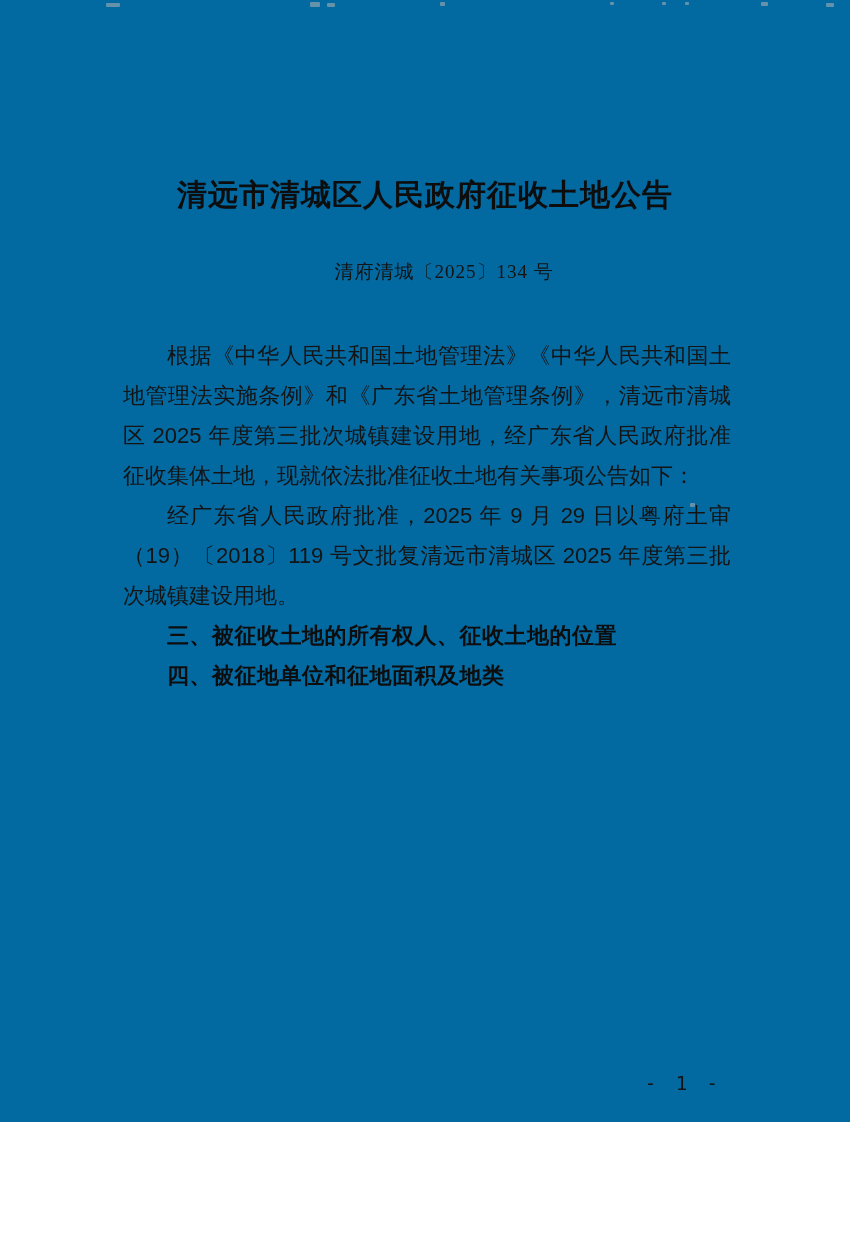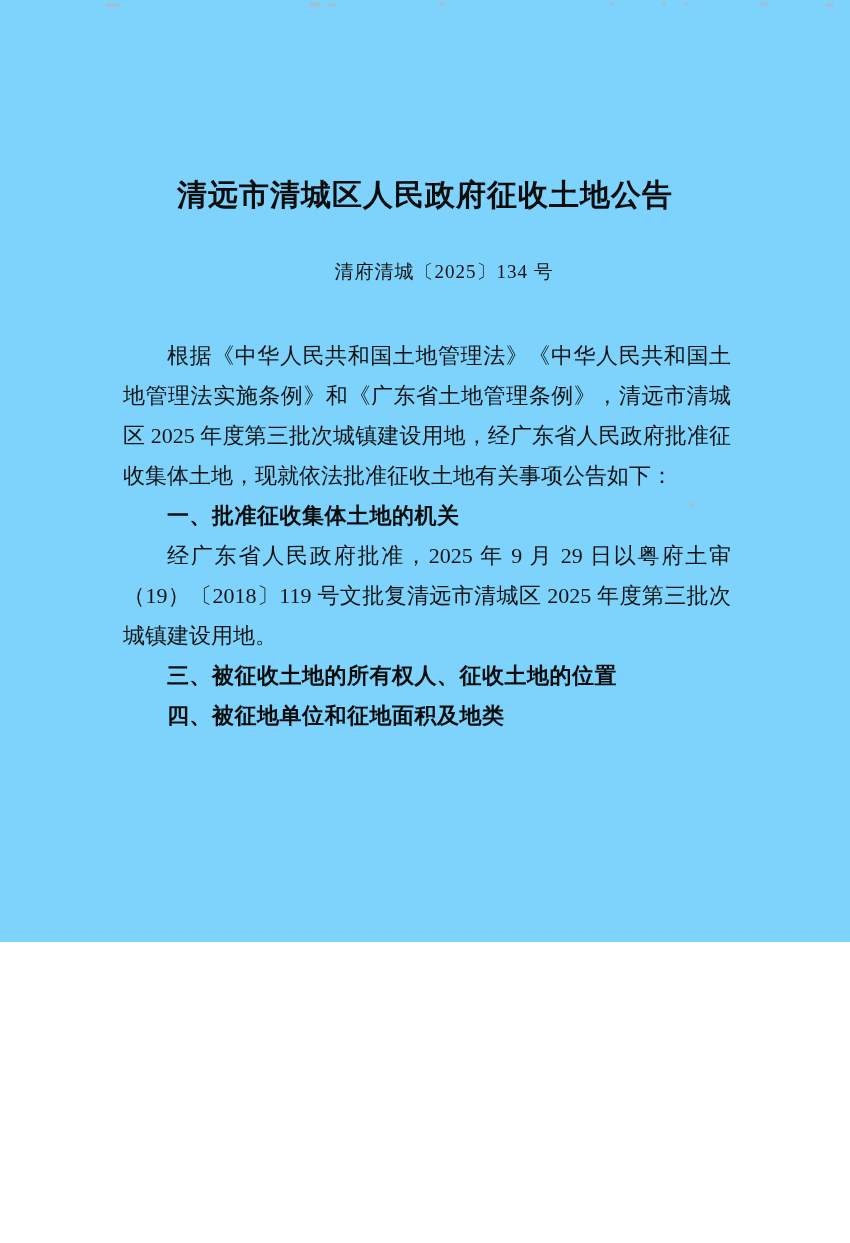--- a/index.html
+++ b/index.html
@@ -3,22 +3,22 @@
 <meta charset="utf-8">
 <style>
   html, body {
     margin: 0;
     padding: 0;
     background: #ffffff;
   }
   .page {
     position: relative;
     width: 850px;
-    height: 942px;
-    background: #7dd3fc;
+    height: 1122px;
+    background: #0369a1;
     overflow: hidden;
     color: #111111;
     font-family: "Liberation Serif", "DejaVu Serif", serif;
   }
   
   .artifact {
     position: absolute;
     background: #b5b5b5;
     opacity: 0.55;
     border-radius: 1px;
@@ -47,21 +47,21 @@
     margin: 52px 119px 0 123px;
     text-align: justify;
     font-size: 22px;
   }
   .doc-body p {
     margin: 0;
     text-indent: 2em;
     line-height: 40px;
   }
   .doc-body p.body-para {
-    font-family: Liberation Serif, serif;
+    font-family: Liberation Sans, sans-serif;
     color: #141414;
   }
   .doc-body p.heading-para {
     font-family: "Liberation Sans", "DejaVu Sans", sans-serif;
     font-weight: bold;
     color: #0d0d0d;
     letter-spacing: 0.5px;
   }
   .page-number {
     position: absolute;
@@ -88,21 +88,20 @@
   <div class="artifact" style="left:761px; top:2px; width:7px; height:4px;"></div>
   <div class="artifact" style="left:826px; top:3px; width:8px; height:4px;"></div>
   <div class="artifact" style="left:690px; top:503px; width:5px; height:4px;"></div>
 
   <h1 class="doc-title">清远市清城区人民政府征收土地公告</h1>
 
   <div class="doc-number">清府清城〔2025〕134 号</div>
 
   <div class="doc-body" id="doc-body">
       <p class="body-para">根据《中华人民共和国土地管理法》《中华人民共和国土地管理法实施条例》和《广东省土地管理条例》，清远市清城区 2025 年度第三批次城镇建设用地，经广东省人民政府批准征收集体土地，现就依法批准征收土地有关事项公告如下：</p>
-      <p class="heading-para">一、批准征收集体土地的机关</p>
       <p class="body-para">经广东省人民政府批准，2025 年 9 月 29 日以粤府土审（19）〔2018〕119 号文批复清远市清城区 2025 年度第三批次城镇建设用地。</p>
       <p class="heading-para">三、被征收土地的所有权人、征收土地的位置</p>
       <p class="heading-para">四、被征地单位和征地面积及地类</p>
     </div>
 
   <div class="page-number">- 1 -</div>
 
 </div>
 
 </body></html>

